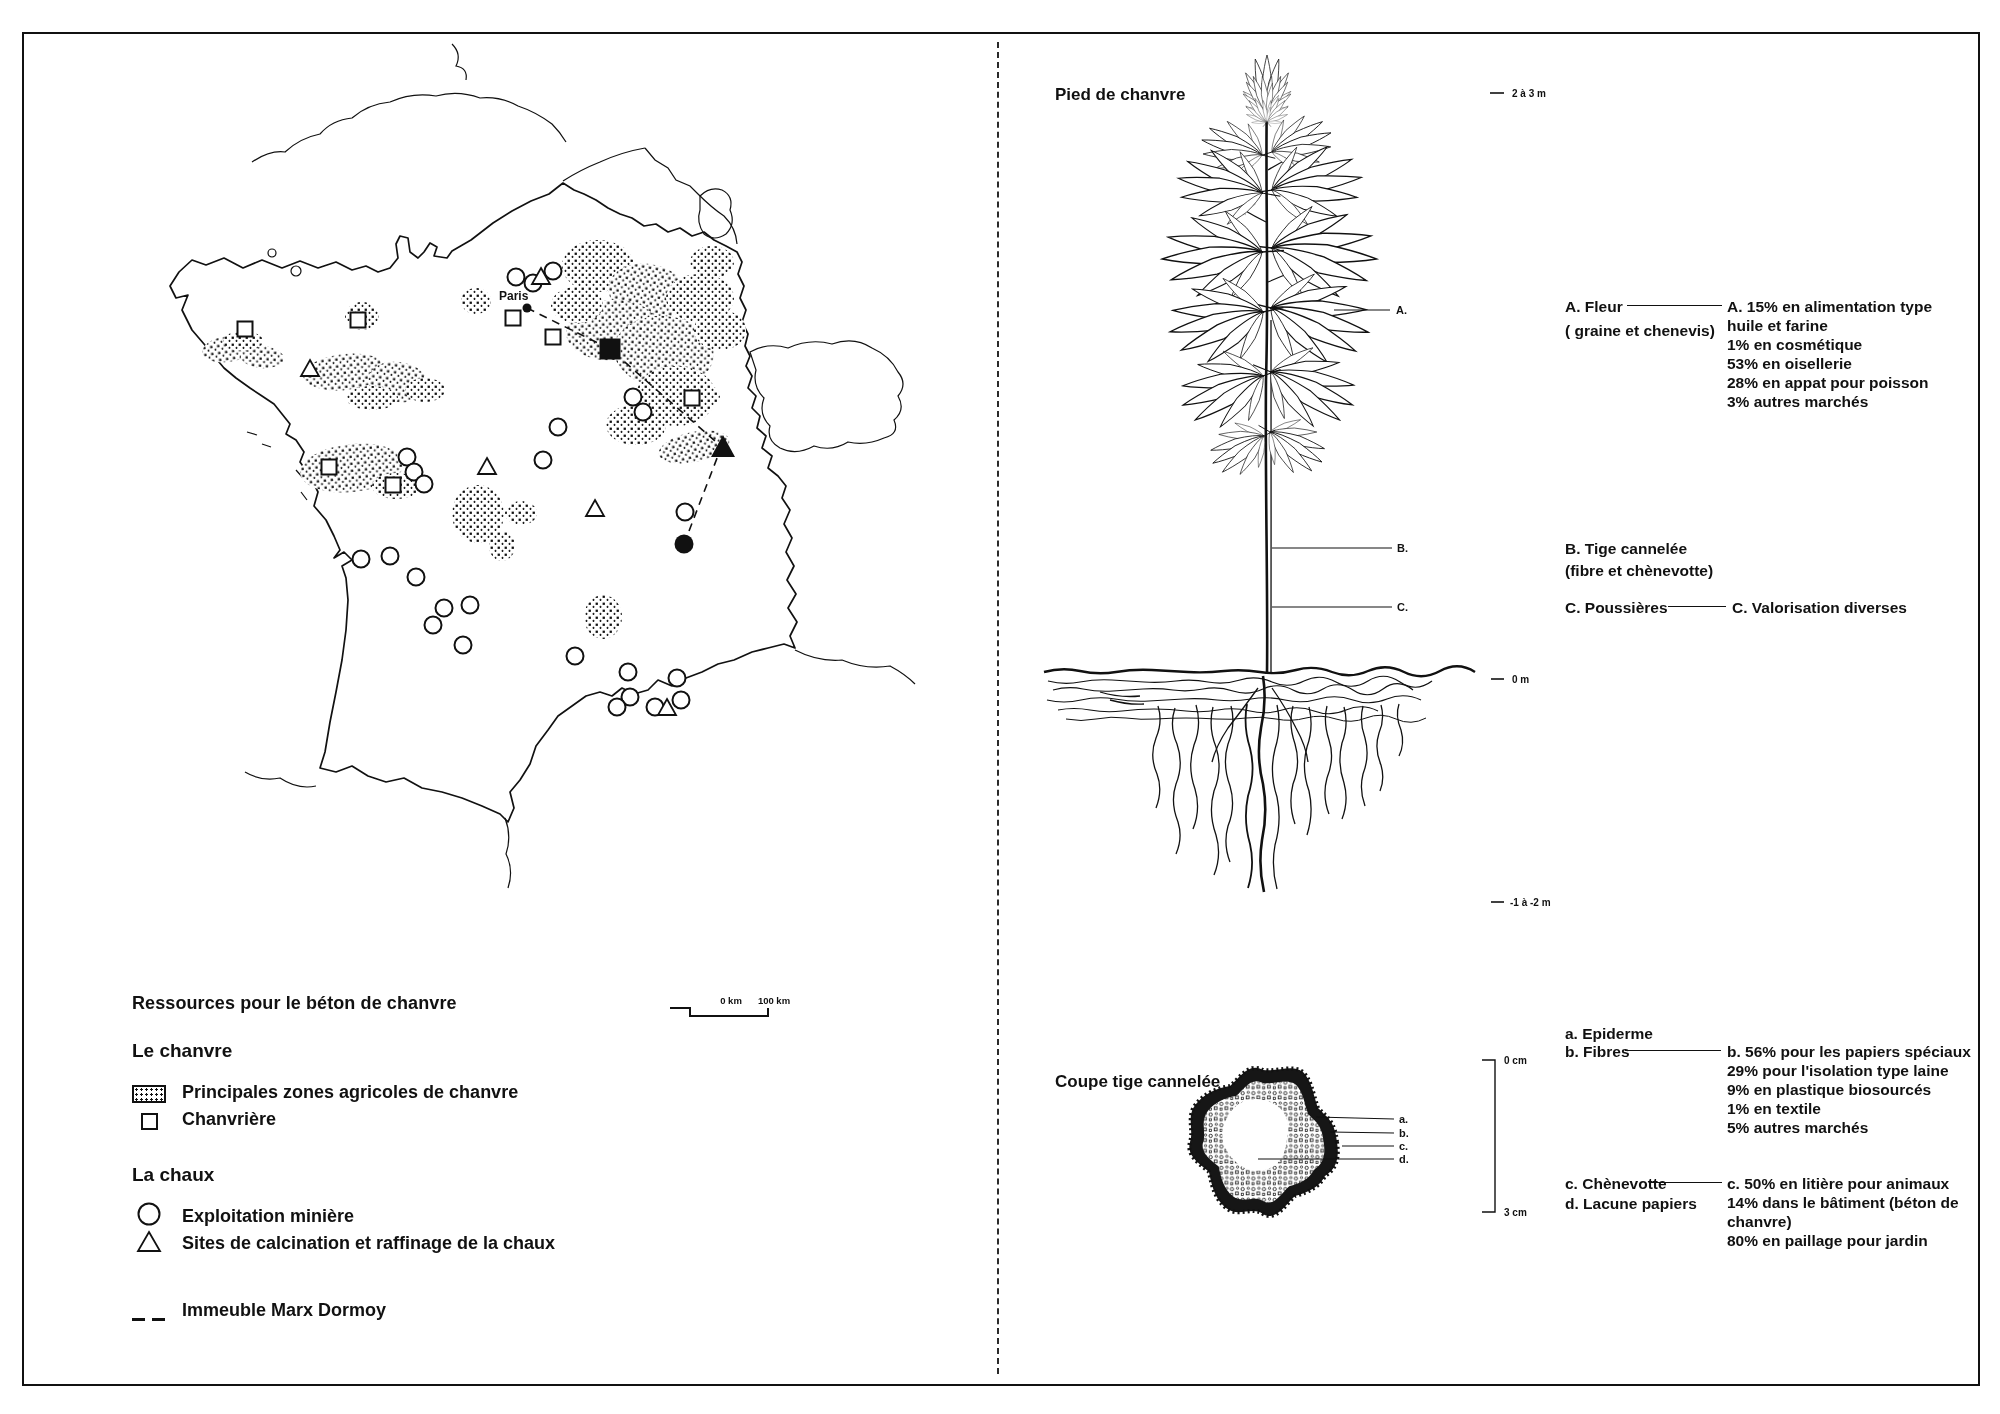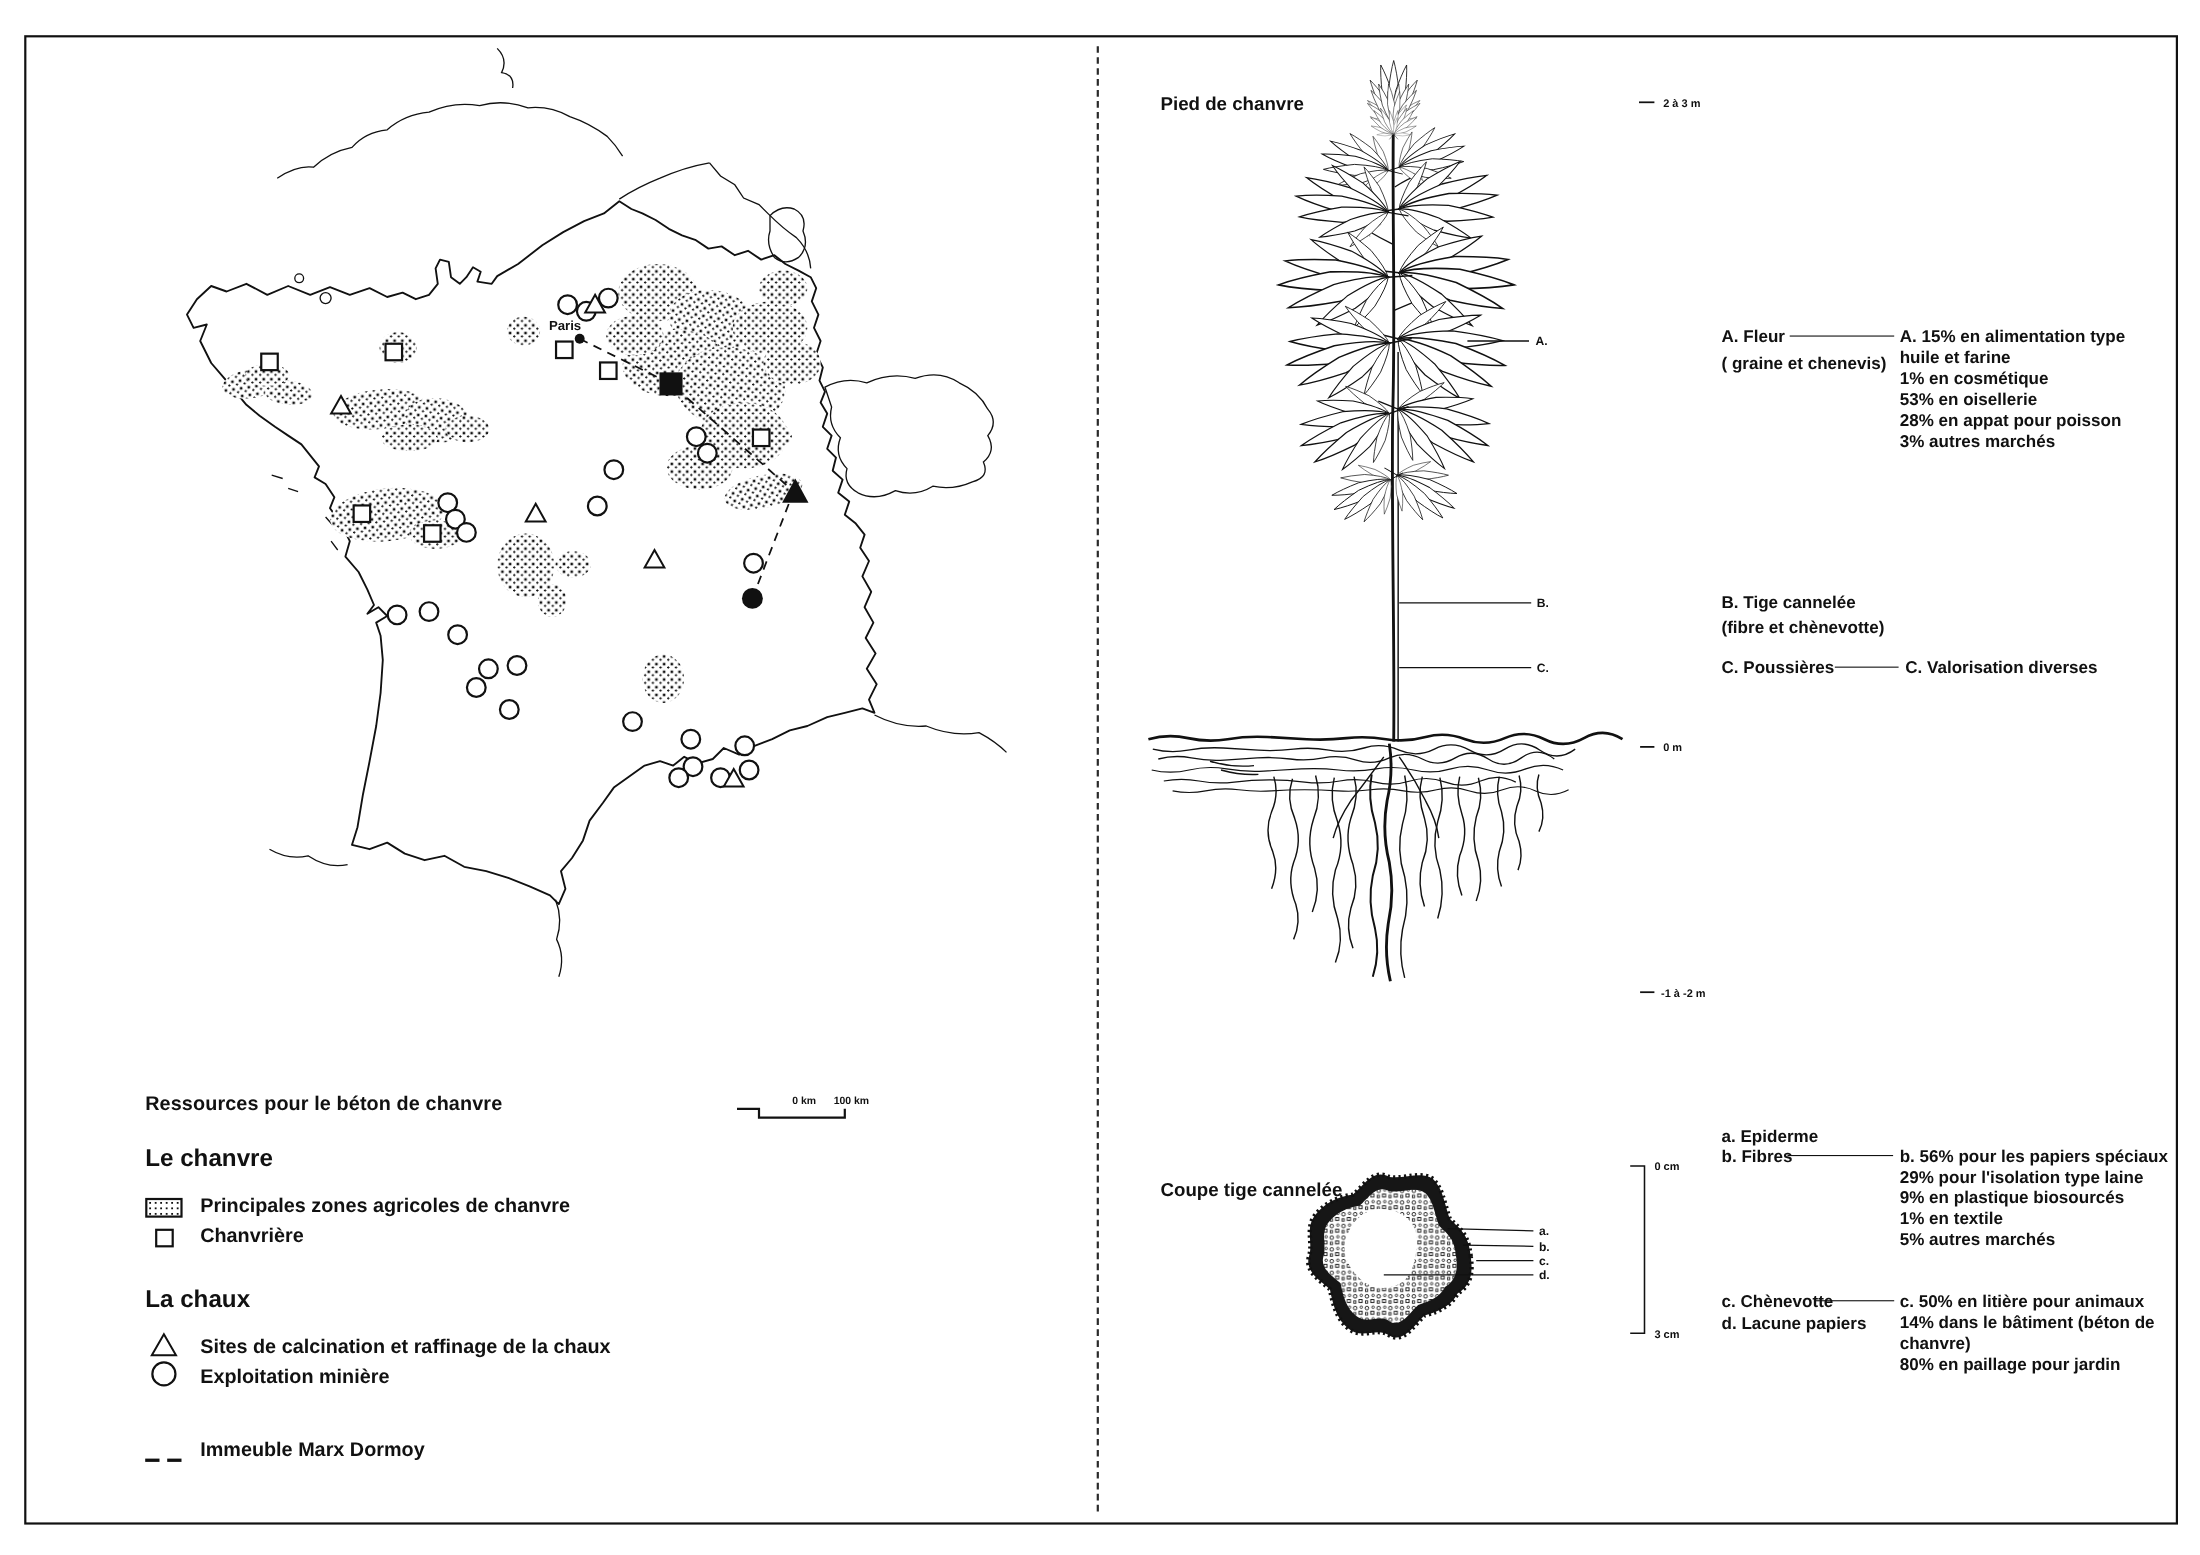--- a/index.html
+++ b/index.html
@@ -6,21 +6,21 @@
   .page{position:relative;width:2000px;height:1414px;background:#fff;overflow:hidden;
         font-family:"Liberation Sans",sans-serif;color:#111;font-weight:bold;}
   .frame{position:absolute;left:22px;top:32px;width:1954px;height:1350px;border:2px solid #111;}
   .divider{position:absolute;left:997px;top:42px;height:1332px;width:0;border-left:2px dashed #2a2a2a;}
   svg.layer{position:absolute;top:0;}
   #map-svg{left:0;width:998px;height:1414px;}
   #plant-svg{left:998px;width:1002px;height:1414px;}
   .abs{position:absolute;}
   .map-title{left:132px;top:993px;font-size:18px;letter-spacing:.1px;}
   .legend{left:132px;top:1040px;width:720px;}
-  .lg-head{font-size:22px;margin:0 0 14px 0;}
+  .lg-head{font-size:19px;margin:0 0 14px 0;}
   .lg-row{display:flex;align-items:flex-end;height:27px;}
   .lg-sym{width:50px;display:flex;align-items:center;}
   .lg-label{font-size:18px;}
   .sw-hatch{width:30px;height:14px;border:2px solid #111;
             background-image:radial-gradient(#111 1px,transparent 1.3px);background-size:5px 5px;background-color:#fff;}
   .sw-square{width:13px;height:13px;border:2px solid #111;margin-left:9px;background:#fff;}
   .sw-dash{width:13px;height:0;border-top:3px solid #111;display:inline-block;}
   .gap34{height:34px;}
   .gap40{height:40px;}
   .rt-title{font-size:17px;}
@@ -179,33 +179,33 @@
     <div class="lg-row">
       <span class="lg-sym">
           <span class="sw-square"></span>
         </span>
       <span class="lg-label">Chanvrière</span>
     </div>
     <div class="gap34"></div>
     <div class="lg-head">La chaux</div>
     <div class="lg-row">
       <span class="lg-sym">
+        <svg width="26" height="26" style="margin-left:4px">
+          <circle cx="13" cy="13" r="10.5" fill="#fff" stroke="#111" stroke-width="2"></circle>
+        </svg>
+      </span>
+      <span class="lg-label">Exploitation minière</span>
+    </div>
+    <div class="lg-row">
+      <span class="lg-sym">
         <svg width="28" height="25" style="margin-left:3px">
           <polygon points="14,3 25,22 3,22" fill="#fff" stroke="#111" stroke-width="1.8"></polygon>
         </svg>
       </span>
       <span class="lg-label">Sites de calcination et raffinage de la chaux</span>
-    </div>
-    <div class="lg-row">
-      <span class="lg-sym">
-        <svg width="26" height="26" style="margin-left:4px">
-          <circle cx="13" cy="13" r="10.5" fill="#fff" stroke="#111" stroke-width="2"></circle>
-        </svg>
-      </span>
-      <span class="lg-label">Exploitation minière</span>
     </div>
     <div class="gap40"></div>
     <div class="lg-row">
       <span class="lg-sym">
         <span class="sw-dash"></span>
         <span class="sw-dash" style="margin-left:7px"></span>
       </span>
       <span class="lg-label">Immeuble Marx Dormoy</span>
     </div>
   </div>

